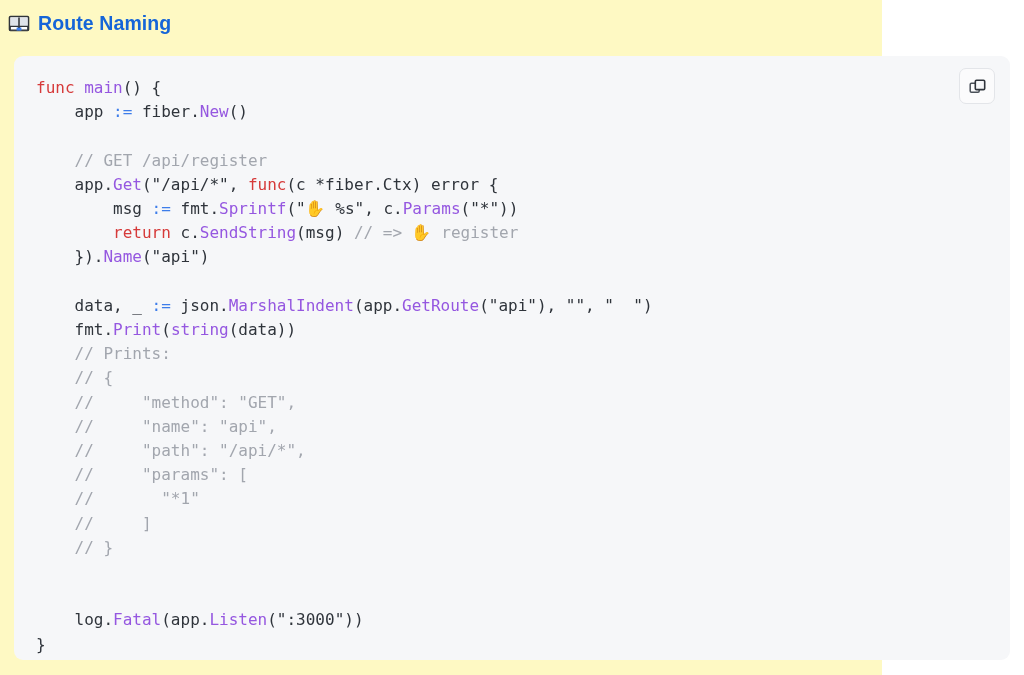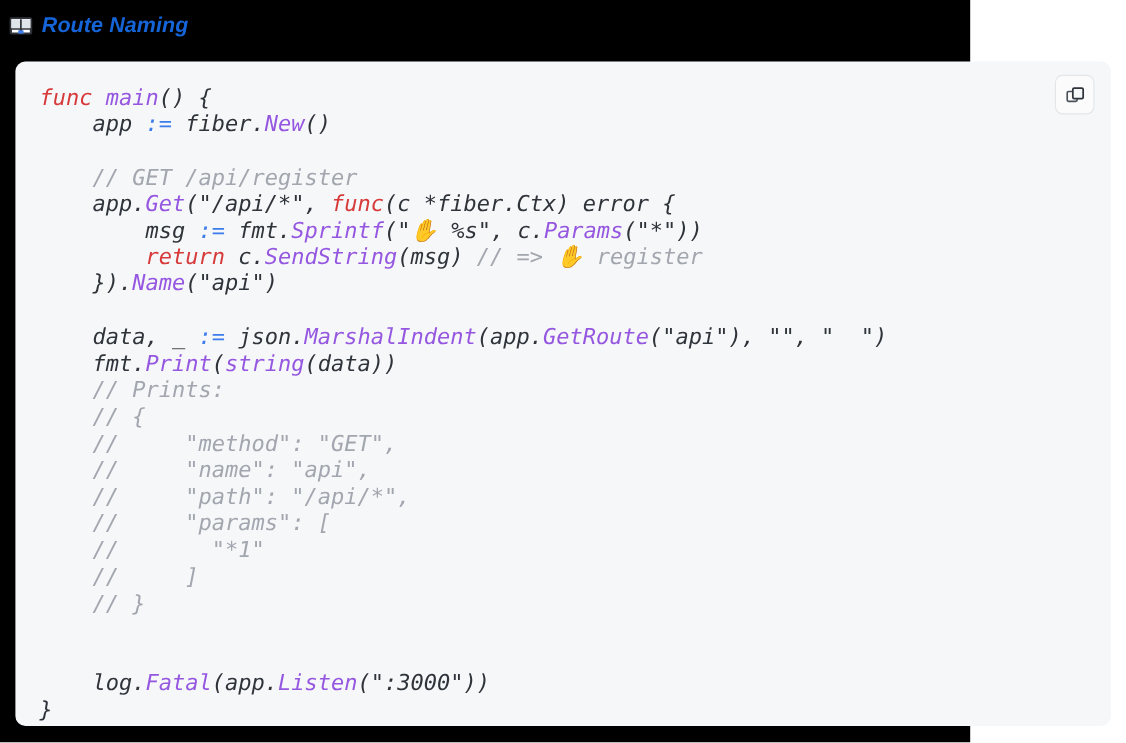--- a/index.html
+++ b/index.html
@@ -10,22 +10,21 @@
     height: 675px;
     background: #ffffff;
     font-family: "Liberation Sans", sans-serif;
     overflow: hidden;
   }
 
   #page {
     position: relative;
     width: 882px;
     height: 675px;
-    background: #000000;
-    font-style: italic;
+    background: #fef9c3;
   }
 
   
   .doc-heading {
     position: absolute;
     left: 8px;
     top: 8px;
     display: flex;
     align-items: center;
     gap: 8px;
@@ -81,21 +80,21 @@
     top: 0;
     right: 0;
     bottom: 0;
     overflow: hidden;
     padding: 20px 60px 20px 22px;
   }
 
   pre.code {
     margin: 0;
     font-family: "DejaVu Sans Mono", "Liberation Mono", monospace;
-    font-size: 20px;
+    font-size: 16px;
     line-height: 24.2px;
     color: #2f343b;
     white-space: pre;
     tab-size: 4;
   }
 
   
   .t-kw   { color: #d63a3a; }           
   .t-fn   { color: #9557e0; }           
   .t-op   { color: #3d7dea; }           

